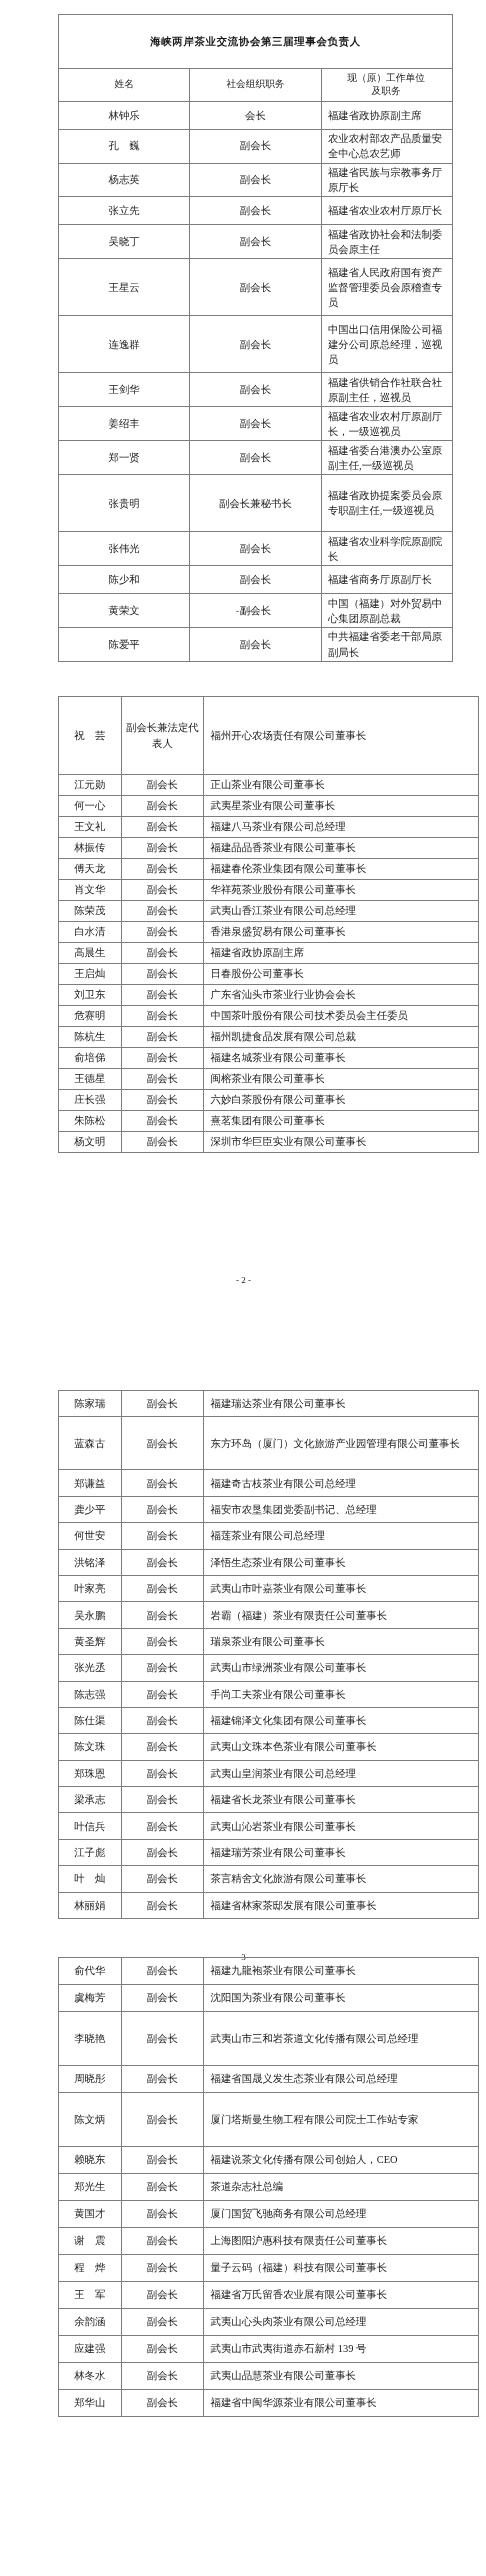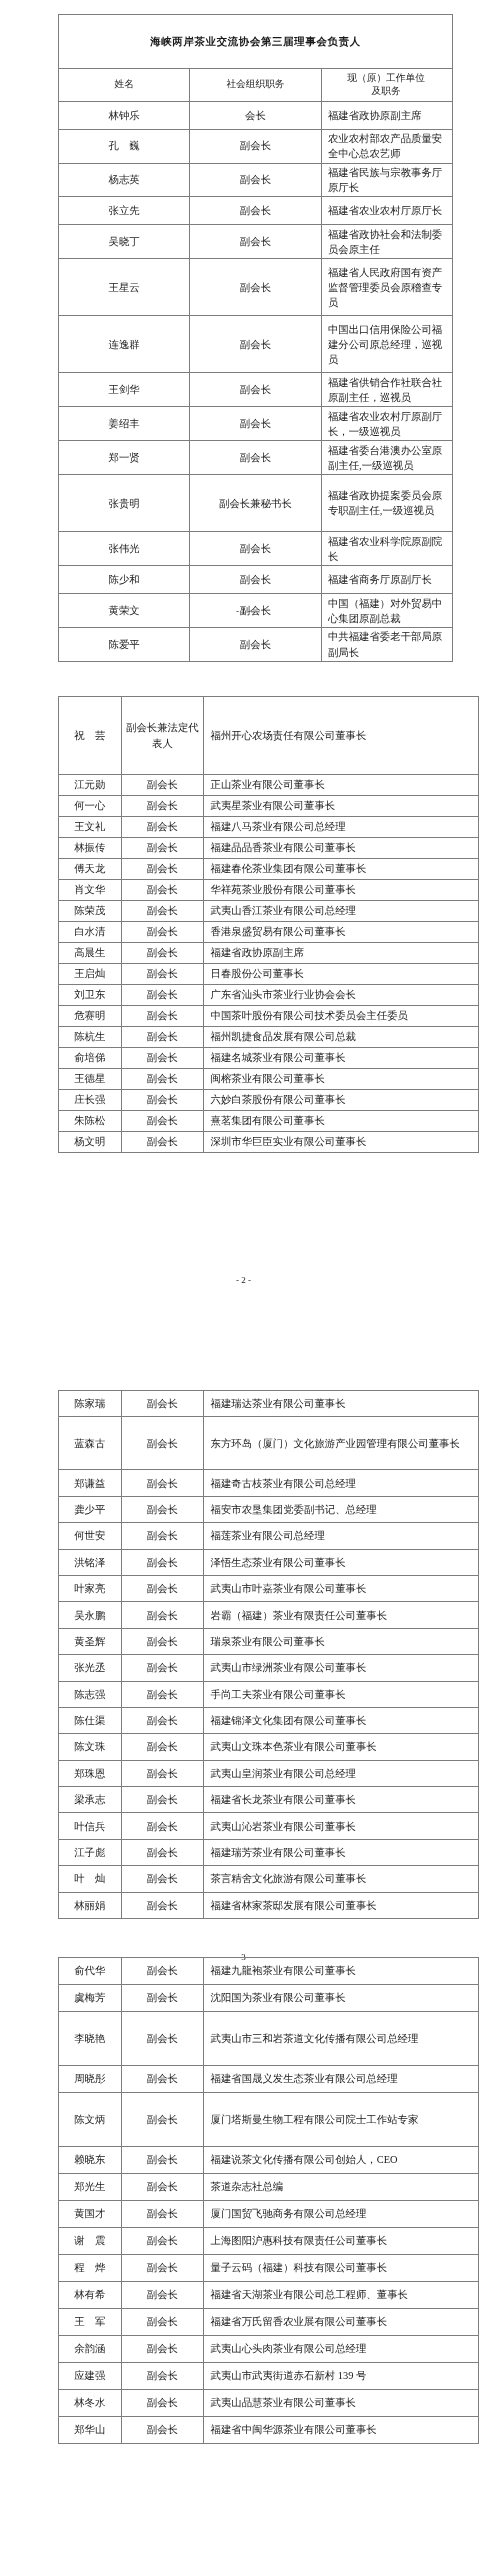--- a/index.html
+++ b/index.html
@@ -387,25 +387,20 @@
         <td>谢　震</td>
         <td>副会长</td>
         <td>上海图阳沪惠科技有限责任公司董事长</td>
       </tr>
       <tr class="l1">
         <td>程　烨</td>
         <td>副会长</td>
         <td>量子云码（福建）科技有限公司董事长</td>
       </tr>
       <tr class="l1">
-        <td>林有希</td>
-        <td>副会长</td>
-        <td>福建省天湖茶业有限公司总工程师、董事长</td>
-      </tr>
-      <tr class="l1">
         <td>王　军</td>
         <td>副会长</td>
         <td>福建省万氏留香农业展有限公司董事长</td>
       </tr>
       <tr class="l1">
         <td>余韵涵</td>
         <td>副会长</td>
         <td>武夷山心头肉茶业有限公司总经理</td>
       </tr>
       <tr class="l1">

